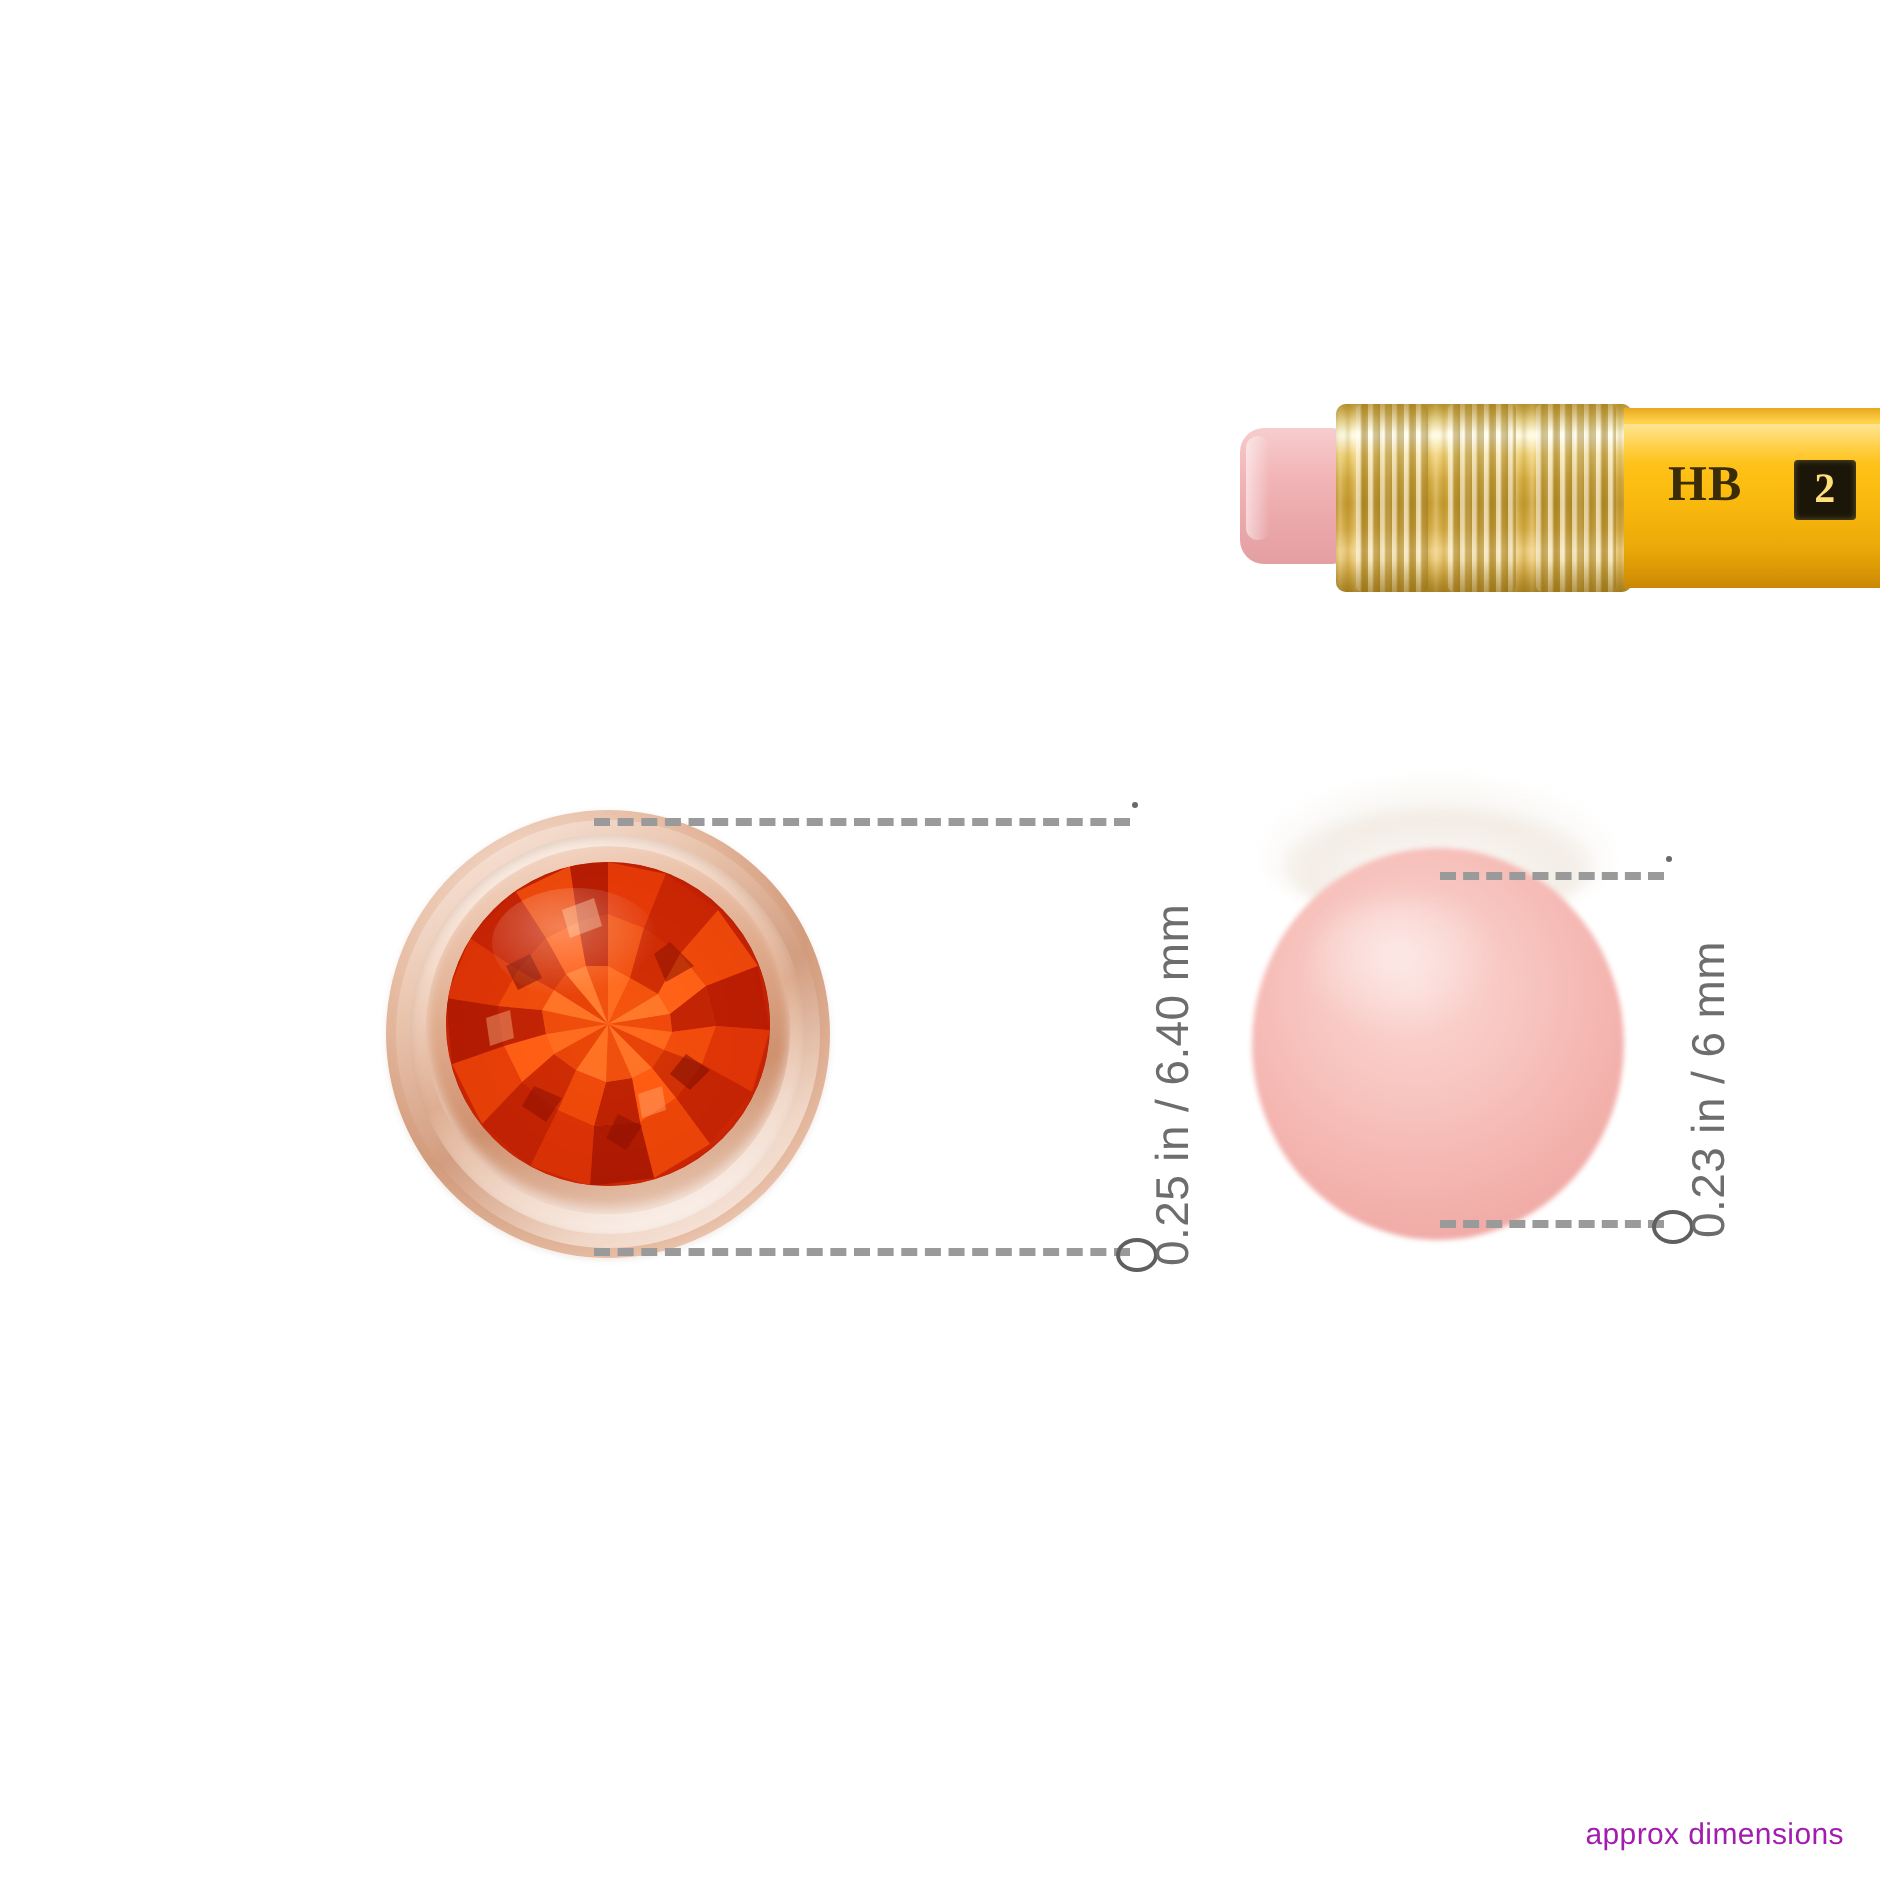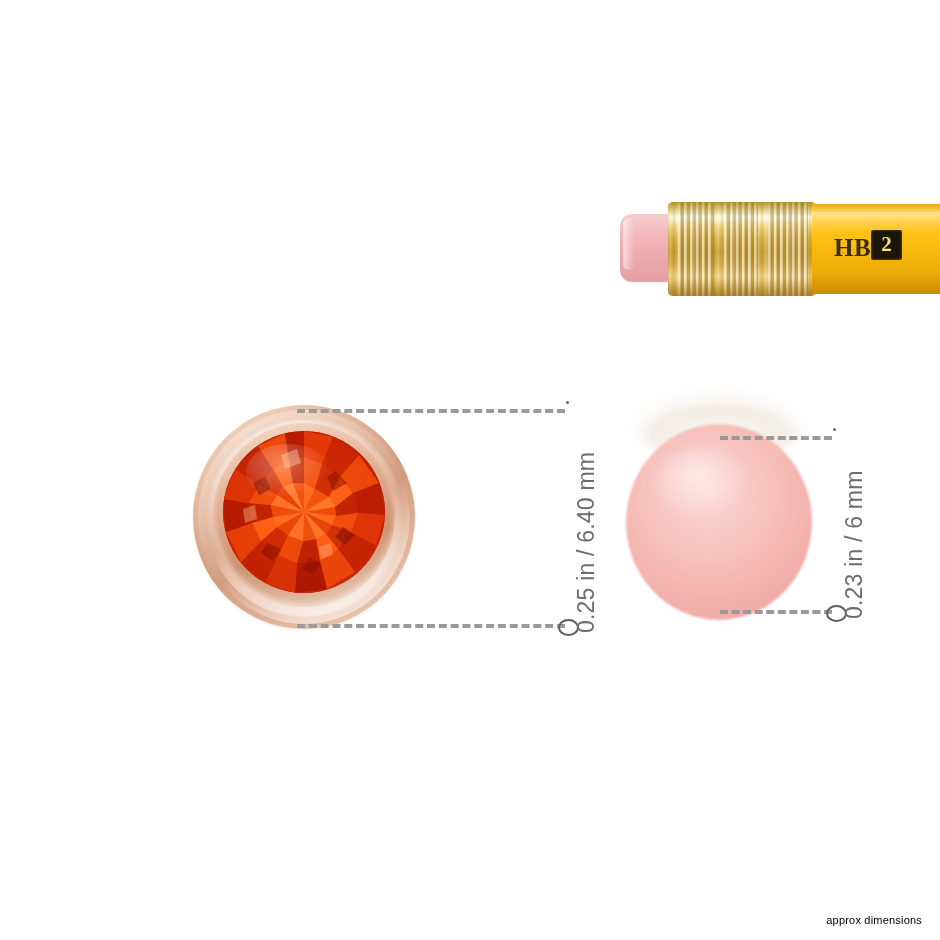--- a/index.html
+++ b/index.html
@@ -120,22 +120,22 @@
   }
   .pencil-body-hl {
     position: absolute; left: 0; top: 8px; width: 100%; height: 20px;
     background: linear-gradient(180deg, rgba(255,255,255,.40), rgba(255,255,255,0));
   }
   .pencil-mark {
     position: absolute;
     left: 214px;
     top: 34px;
     display: flex;
-    align-items: flex-end;
-    gap: 0;
+    align-items: flex-start;
+    gap: 26px;
   }
   .pencil-mark .hb {
     font-family: "Liberation Serif", serif;
     font-size: 25px;
     font-weight: 700;
     color: #3a2c07;
     letter-spacing: .5px;
     line-height: 1;
   }
   .pencil-mark .grade {
@@ -271,22 +271,22 @@
     white-space: nowrap;
     transform-origin: 0 0;
     transform: rotate(-90deg);
   }
 
   
   #footer-note {
     position: absolute;
     right: 18px;
     bottom: 14px;
-    color: #000000;
-    font-size: 11px;
+    color: #a21caf;
+    font-size: 15px;
     letter-spacing: .2px;
   }
 </style>
 </head>
 <body>
 
 <div id="stage">
 
   <div id="pencil">
     <div class="pencil-eraser"></div>

